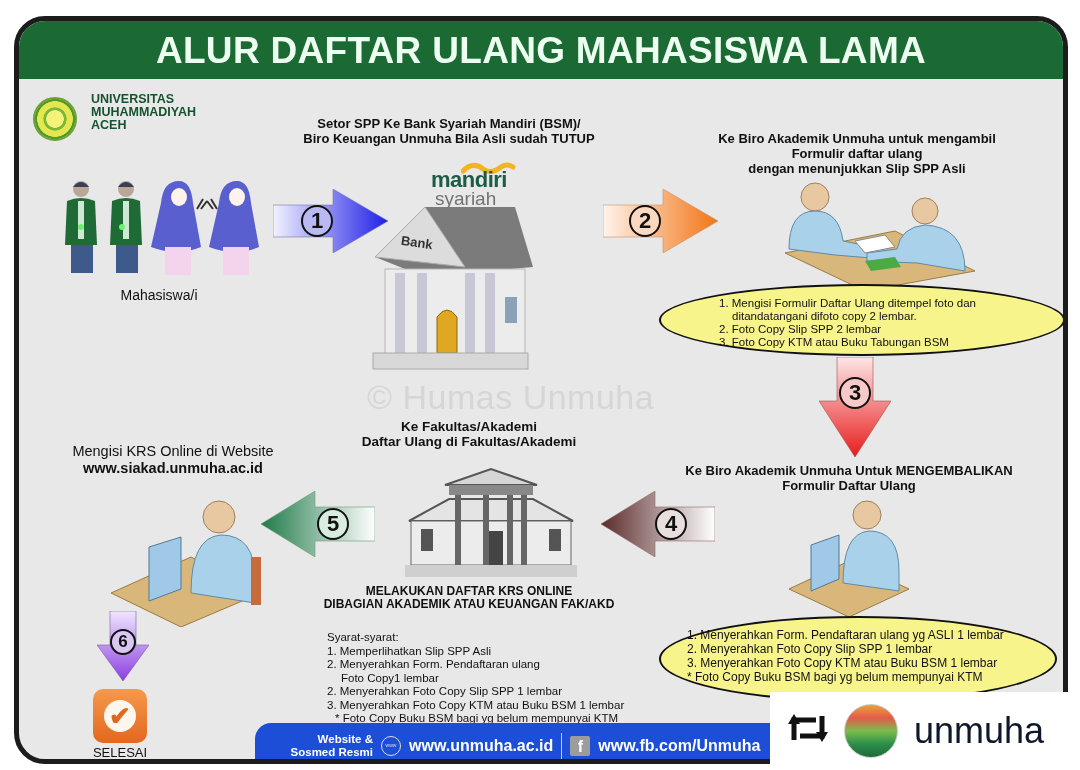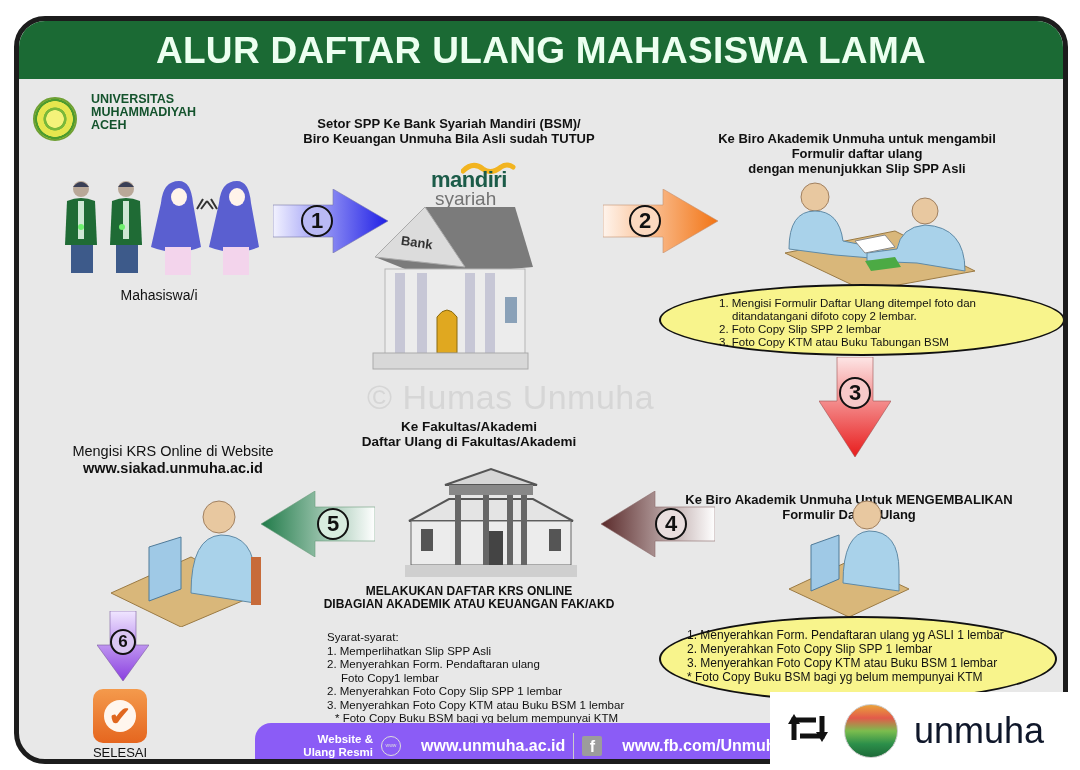--- a/index.html
+++ b/index.html
@@ -45,26 +45,26 @@
 
   .reqs { font-size: 11.5px; line-height: 13.5px; color: #111; }
   .reqs div { white-space: nowrap; }
 
   .watermark {
     left: 348px; top: 357px; font-size: 34px; color: #d6d6d6; letter-spacing: 0.5px;
   }
 
   .footer-bar {
     position: absolute; left: 236px; top: 702px; width: 530px; height: 46px;
-    background: #8b5cf6; border-top-left-radius: 16px; color: #fff;
+    background: #1d4ed8; border-top-left-radius: 16px; color: #fff;
     display: flex; align-items: center; padding-left: 10px; gap: 8px;
   }
   .footer-label { font-size: 11.5px; font-weight: bold; text-align: right; line-height: 13px; width: 108px; }
   .www-icon { width: 20px; height: 20px; border: 1.5px solid #ddd; border-radius: 50%; font-size: 5px; line-height: 17px; text-align: center; color: #ddd; }
-  .footer-link { font-size: 16px; font-weight: bold; white-space: nowrap; margin-left: 12px; }
+  .footer-link { font-size: 16px; font-weight: bold; white-space: nowrap; }
   .footer-sep { width: 1px; height: 26px; background: #ccc; }
   .fb-icon { width: 20px; height: 20px; background: #9c9c9c; color: #fff; font-weight: bold; font-size: 16px; line-height: 22px; text-align: center; border-radius: 2px; }
 
   .repost-bar {
     position: absolute; left: 770px; top: 692px; width: 310px; height: 78px; background: #ffffff;
     display: flex; align-items: center; gap: 16px; padding-left: 18px;
   }
   .repost-icon { font-size: 36px; font-weight: bold; color: #111; line-height: 36px; }
   .avatar {
     width: 54px; height: 54px; border-radius: 50%;
@@ -217,21 +217,21 @@
           <linearGradient id="g3" x1="0" y1="0" x2="0" y2="1">
             <stop offset="0" stop-color="#fde6e6"></stop>
             <stop offset="1" stop-color="#e81c1c"></stop>
           </linearGradient>
         </defs>
       <polygon points="18,0 54,0 54,44 72,44 36,100 0,44 18,44" fill="url(#g3)" stroke="#a05050" stroke-width="0.6"></polygon>
     </svg>
     <div class="num" style="left:20px; top:20px; background:#f7c9c9;">3</div>
   </div>
 
-  <div class="abs center step-title" style="left:640px; top:442px; width:380px;margin-top:29px;">
+  <div class="abs center step-title" style="left:640px; top:442px; width:380px;">
     <div>Ke Biro Akademik Unmuha Untuk MENGEMBALIKAN</div>
     <div>Formulir Daftar Ulang</div>
   </div>
 
   <div class="abs" style="left:770px; top:478px; width:120px; height:120px;">
     <svg width="120" height="120" viewBox="0 0 120 120">
       <polygon points="0,90 60,62 120,90 60,118" fill="#d9b77a" stroke="#9a7a44"></polygon>
       <circle cx="78" cy="16" r="14" fill="#e8c8a0" stroke="#a08060"></circle>
       <path d="M54 84 q0 -50 26 -52 q30 0 30 40 v20z" fill="#a9d2ea" stroke="#5f8aa6"></path>
       <polygon points="22,46 50,36 50,80 22,92" fill="#9fc9e6" stroke="#4f7a98"></polygon>
@@ -339,21 +339,21 @@
   </div>
 
   <div class="abs selesai-icon">
     <div class="inner">✔</div>
   </div>
   <div class="abs selesai-label">SELESAI</div>
 
   <div class="footer-bar">
     <div class="footer-label">
       <div>Website &amp;</div>
-      <div>Ulang Resmi</div>
+      <div>Sosmed Resmi</div>
     </div>
     <div class="www-icon">www</div>
     <div class="footer-link">www.unmuha.ac.id</div>
     <div class="footer-sep"></div>
     <div class="fb-icon">f</div>
     <div class="footer-link">www.fb.com/Unmuha</div>
   </div>
 </div>
 
 <div class="repost-bar">

